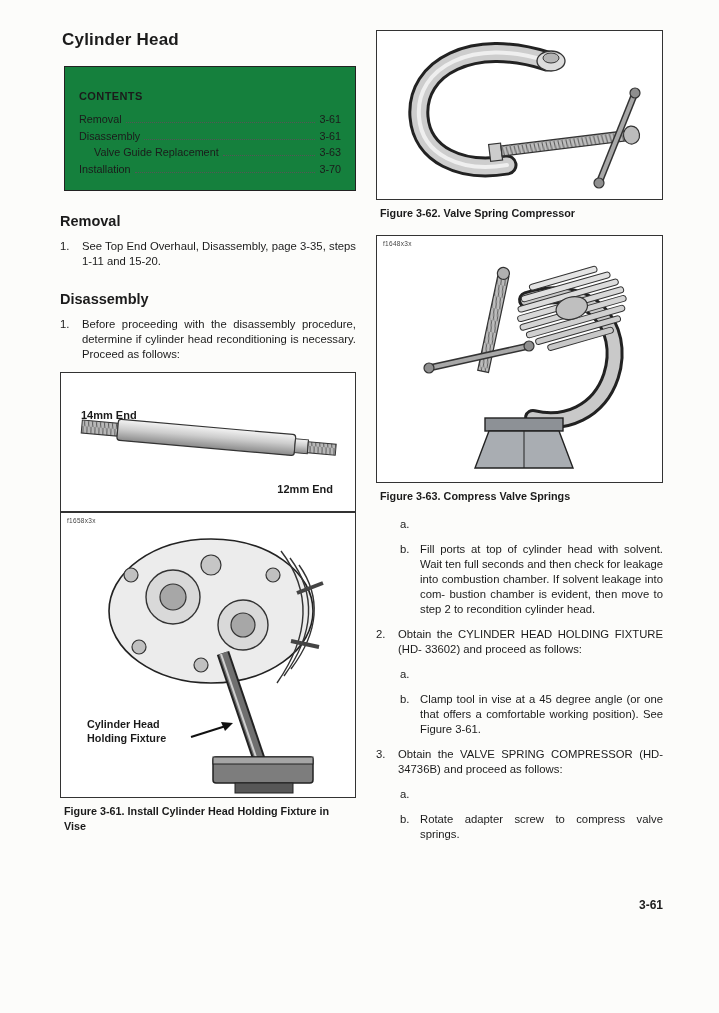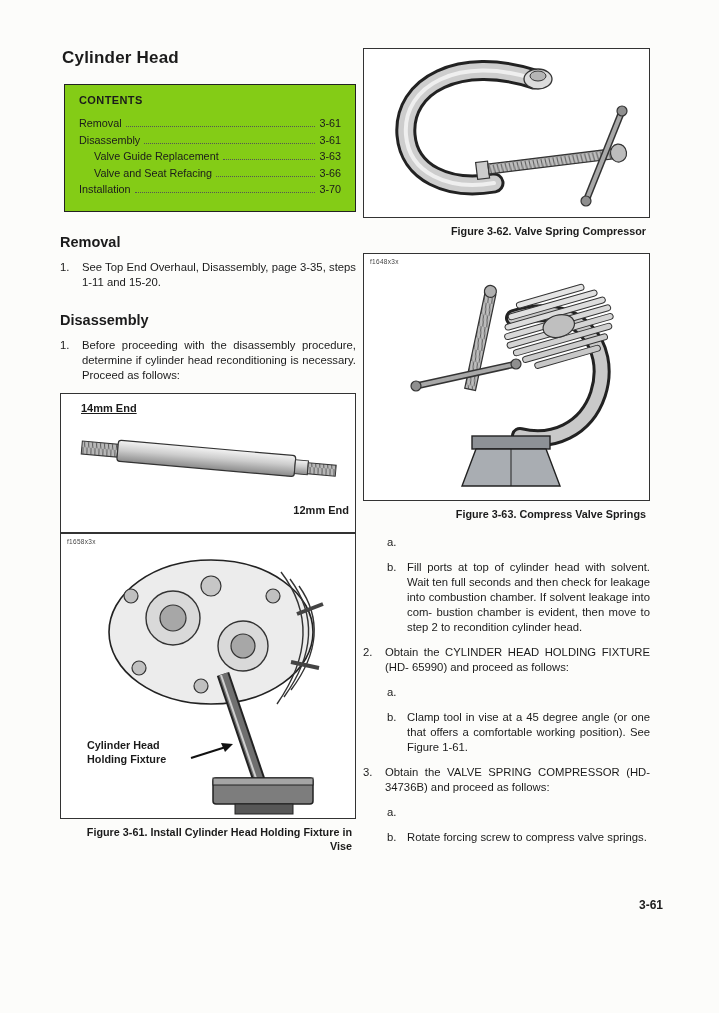--- a/index.html
+++ b/index.html
@@ -7,48 +7,48 @@
     position:relative;
     width:719px;height:1013px;
     margin:0 auto;
     background:#fcfcfa;
     box-sizing:border-box;
     padding:26px 54px 0 60px;
     font-family:"Liberation Sans", sans-serif;
     color:#1b1b1b;
     overflow:hidden;
   }
-  .columns{display:flex;gap:7px;margin-top:18px;}
+  .columns{display:flex;gap:20px;}
   .col-left{width:296px;flex-shrink:0;}
   .col-right{width:287px;flex-shrink:0;}
 
   .doc-title{font-size:17px;font-weight:bold;margin:4px 0 16px 2px;letter-spacing:.2px;}
 
   
-  .toc-box{border:1.6px solid #222;padding:9px 14px 13px 14px;margin-left:4px;background:#84cc16;}
+  .toc-box{border:1.6px solid #222;padding:23px 14px 13px 14px;margin-left:4px;background:#15803d;}
   .toc-header{font-size:11px;font-weight:bold;letter-spacing:.4px;margin-bottom:9px;}
   .toc-row{display:flex;align-items:baseline;font-size:10.8px;line-height:16.5px;}
   .toc-row.indent{padding-left:15px;}
   .toc-label{white-space:nowrap;}
   .leader{flex:1;border-bottom:1.5px dotted #555;margin:0 4px 3px 4px;min-width:10px;}
   .toc-page{white-space:nowrap;}
 
   .section-heading{font-size:14.5px;font-weight:bold;margin:22px 0 10px 0;}
 
   .step{display:flex;margin-bottom:10px;font-size:11.3px;line-height:1.33;}
   .step .marker{width:22px;flex-shrink:0;}
   .step .text{flex:1;text-align:justify;}
   .step.sub{padding-left:24px;}
   .step.sub .marker{width:20px;}
 
   .figure-box{border:1.6px solid #333;background:#fff;position:relative;overflow:hidden;}
   .figure-box svg{display:block;}
   .photo-code{position:absolute;top:4px;left:6px;font-size:6.5px;color:#444;letter-spacing:.3px;}
   .fig-label{position:absolute;font-size:11px;font-weight:bold;}
-  .caption{font-size:10.8px;font-weight:bold;text-align:right;line-height:1.35;margin:6px 4px 14px 4px;}
+  .caption{font-size:10.8px;font-weight:bold;text-align:left;line-height:1.35;margin:6px 4px 14px 4px;}
 
   .callout{position:absolute;left:26px;bottom:52px;font-size:10.8px;font-weight:bold;line-height:1.3;}
 
   .page-number{position:absolute;top:898px;right:56px;font-size:12px;font-weight:bold;}
 </style>
 </head>
 <body>
 
 <div class="page">
   <div class="columns">
@@ -66,25 +66,20 @@
         </div>
         <div class="toc-row">
           <span class="toc-label">Disassembly</span>
           <span class="leader"></span>
           <span class="toc-page">3-61</span>
         </div>
         <div class="toc-row indent">
           <span class="toc-label">Valve Guide Replacement</span>
           <span class="leader"></span>
           <span class="toc-page">3-63</span>
-        </div>
-        <div class="toc-row indent">
-          <span class="toc-label">Valve and Seat Refacing</span>
-          <span class="leader"></span>
-          <span class="toc-page">3-66</span>
         </div>
         <div class="toc-row">
           <span class="toc-label">Installation</span>
           <span class="leader"></span>
           <span class="toc-page">3-70</span>
         </div>
       </div>
 
       <div class="section-heading">Removal</div>
       <div class="step">
@@ -111,22 +106,22 @@
               <line x1="1" y1="0" x2="3" y2="16" stroke="#555" stroke-width="1"></line>
             </pattern>
           </defs>
           <g transform="rotate(5 146 68)">
             <rect x="20" y="58" width="36" height="13" fill="url(#t60)" stroke="#333" stroke-width="1"></rect>
             <rect x="56" y="54" width="178" height="21" rx="3" fill="url(#g60)" stroke="#333" stroke-width="1.2"></rect>
             <rect x="234" y="58" width="13" height="14" fill="url(#g60)" stroke="#333" stroke-width="1"></rect>
             <rect x="247" y="60" width="28" height="11" fill="url(#t60)" stroke="#333" stroke-width="1"></rect>
           </g>
         </svg>
-        <span class="fig-label" style="top:8px;left:20px;text-decoration:underline;">14mm End</span>
-        <span class="fig-label" style="bottom:16px;right:6px;">12mm End</span>
+        <span class="fig-label" style="top:36px;left:20px;">14mm End</span>
+        <span class="fig-label" style="bottom:16px;right:22px;">12mm End</span>
       </div>
 
       <div class="figure-box" style="height:284px;">
         <span class="photo-code">f1658x3x</span>
         <svg width="292" height="282" viewBox="0 0 292 282">
 
           <ellipse cx="150" cy="98" rx="102" ry="72" fill="#ececec" stroke="#222" stroke-width="1.6"></ellipse>
           <path d="M 238,52 q 34,48 -8,104" fill="none" stroke="#333" stroke-width="1.4"></path>
           <path d="M 229,45 q 40,54 -6,118" fill="none" stroke="#333" stroke-width="1.4"></path>
           <path d="M 220,38 q 46,60 -4,132" fill="none" stroke="#333" stroke-width="1.4"></path>
@@ -243,39 +238,39 @@
       <div style="margin-top:12px;">
         <div class="step sub">
           <span class="marker">a.</span>
         </div>
         <div class="step sub">
           <span class="marker">b.</span>
           <span class="text">Fill ports at top of cylinder head with solvent. Wait ten full seconds and then check for leakage into combustion chamber. If solvent leakage into com- bustion chamber is evident, then move to step 2 to recondition cylinder head.</span>
         </div>
         <div class="step">
           <span class="marker">2.</span>
-          <span class="text">Obtain the CYLINDER HEAD HOLDING FIXTURE (HD- 65990) and proceed as follows:</span>
+          <span class="text">Obtain the CYLINDER HEAD HOLDING FIXTURE (HD- 33602) and proceed as follows:</span>
         </div>
         <div class="step sub">
           <span class="marker">a.</span>
         </div>
         <div class="step sub">
           <span class="marker">b.</span>
-          <span class="text">Clamp tool in vise at a 45 degree angle (or one that offers a comfortable working position). See Figure 1-61.</span>
+          <span class="text">Clamp tool in vise at a 45 degree angle (or one that offers a comfortable working position). See Figure 3-61.</span>
         </div>
         <div class="step">
           <span class="marker">3.</span>
           <span class="text">Obtain the VALVE SPRING COMPRESSOR (HD- 34736B) and proceed as follows:</span>
         </div>
         <div class="step sub">
           <span class="marker">a.</span>
         </div>
         <div class="step sub">
           <span class="marker">b.</span>
-          <span class="text">Rotate forcing screw to compress valve springs.</span>
+          <span class="text">Rotate adapter screw to compress valve springs.</span>
         </div>
       </div>
 
     </div>
   </div>
 
   <div class="page-number">3-61</div>
 </div>
 
 </body></html>

